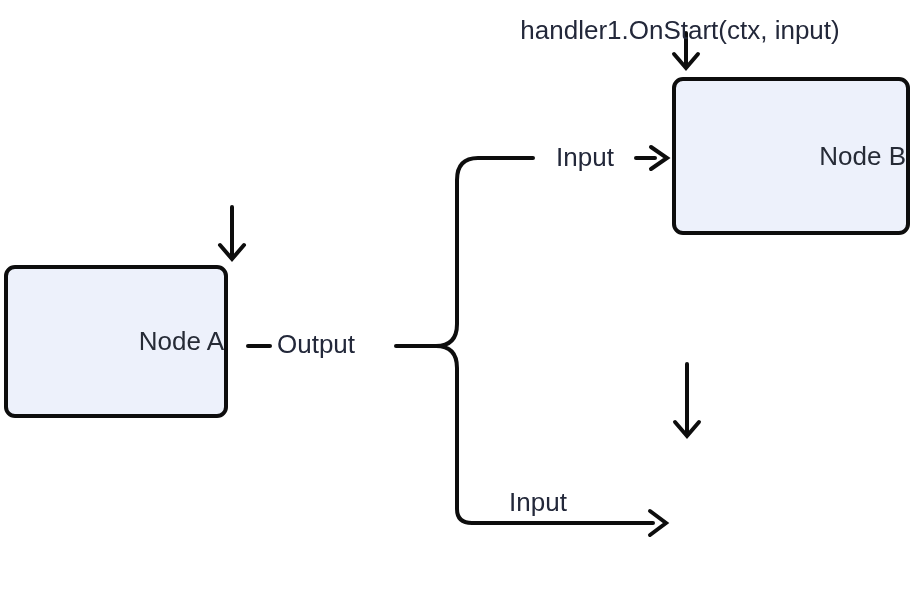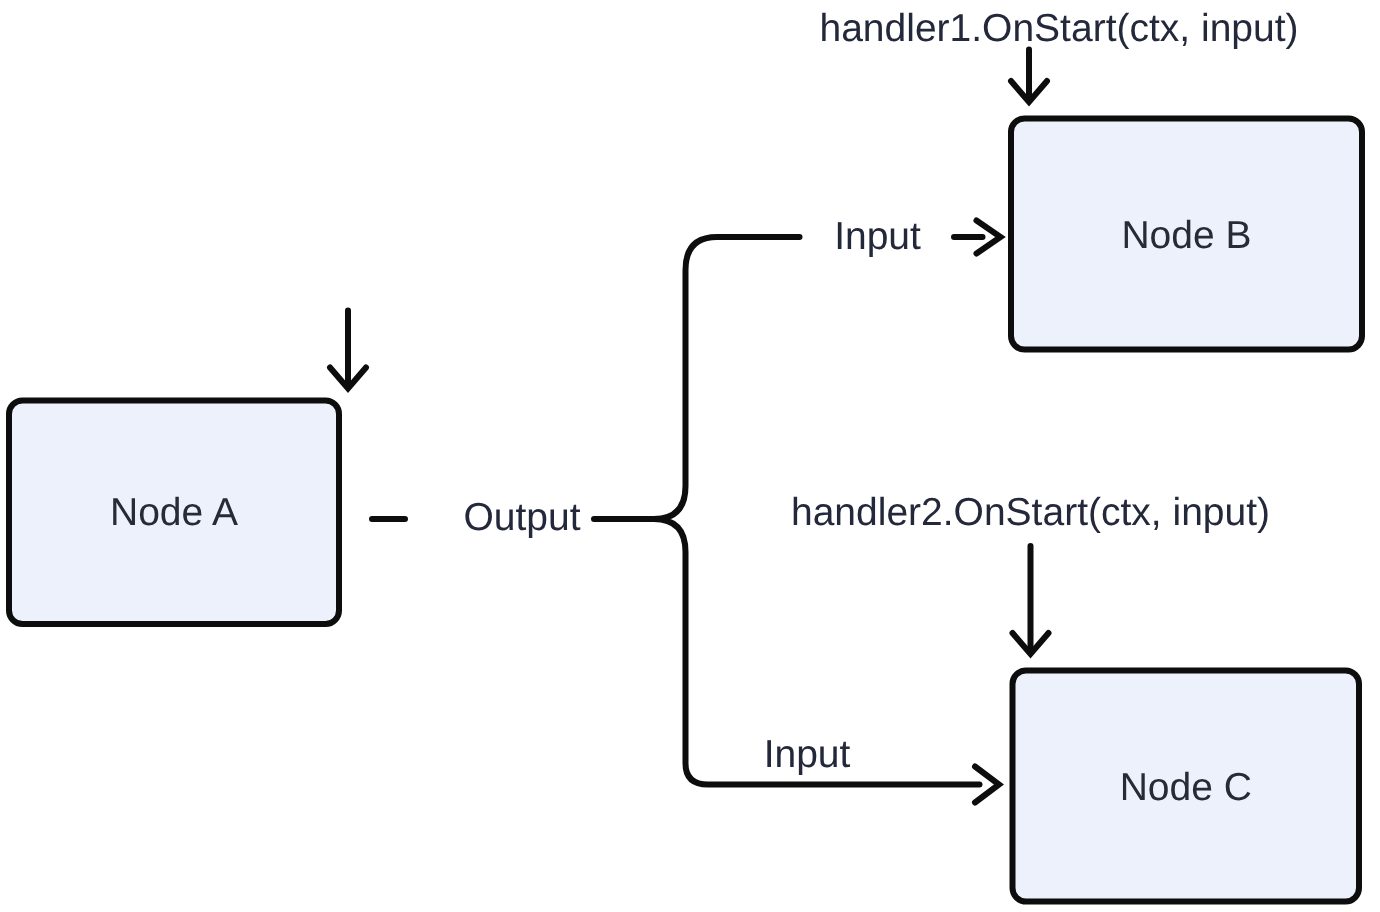--- a/index.html
+++ b/index.html
@@ -30,40 +30,40 @@
     stroke-linecap: round;
     stroke-linejoin: miter;
   }
   .node {
     position: absolute;
     background: #edf1fb;
     border: 4px solid #0d0d0d;
     border-radius: 11px;
     display: flex;
     align-items: center;
-    justify-content: center;
+    justify-content: flex-end;
     font-size: 26px;
     color: #262b36;
     box-sizing: border-box;
   }
   .node-a { left: 4px;   top: 265px; width: 224px; height: 153px; }
   .node-b { left: 672px; top: 77px;  width: 238px; height: 158px; }
   .node-c { left: 673px; top: 445px; width: 235px; height: 158px; }
   .lbl {
     position: absolute;
     font-size: 26px;
     line-height: 1.15;
     white-space: nowrap;
     color: #23283a;
   }
   .lbl.centered { transform: translateX(-50%); }
   .lbl-onend    { left: 235px; top: 166px; }
-  .lbl-onstart1 { left: 680px; top: 4px; margin-left: 26px; }
+  .lbl-onstart1 { left: 680px; top: 16px; }
   .lbl-onstart2 { left: 687px; top: 327px; }
-  .lbl-output   { left: 348px; top: 330px; }
+  .lbl-output   { left: 316px; top: 330px; }
   .lbl-input-top    { left: 585px; top: 143px; }
   .lbl-input-bottom { left: 538px; top: 488px; }
 </style>
 </head>
 <body>
 
 <div class="canvas">
 
   <svg class="wires" viewBox="0 0 920 608">
 
@@ -104,33 +104,29 @@
     </g>
 
     <g>
       <path d="M650 511 L666 523 L650 535"></path>
     </g>
   </svg>
 
 
   <div class="lbl centered lbl-onstart1">handler1.OnStart(ctx, input)</div>
 
-  <div class="lbl centered lbl-onstart2">handler2.OnStart(ctx, input)</div>
 
   <div class="lbl centered lbl-output">Output</div>
 
   <div class="lbl centered lbl-input-top">Input</div>
 
   <div class="lbl centered lbl-input-bottom">Input</div>
 
   <div class="node node-a">
     <span>Node A</span>
   </div>
 
   <div class="node node-b">
     <span>Node B</span>
   </div>
 
-  <div class="node node-c">
-    <span>Node C</span>
-  </div>
 
 </div>
 
 </body></html>

